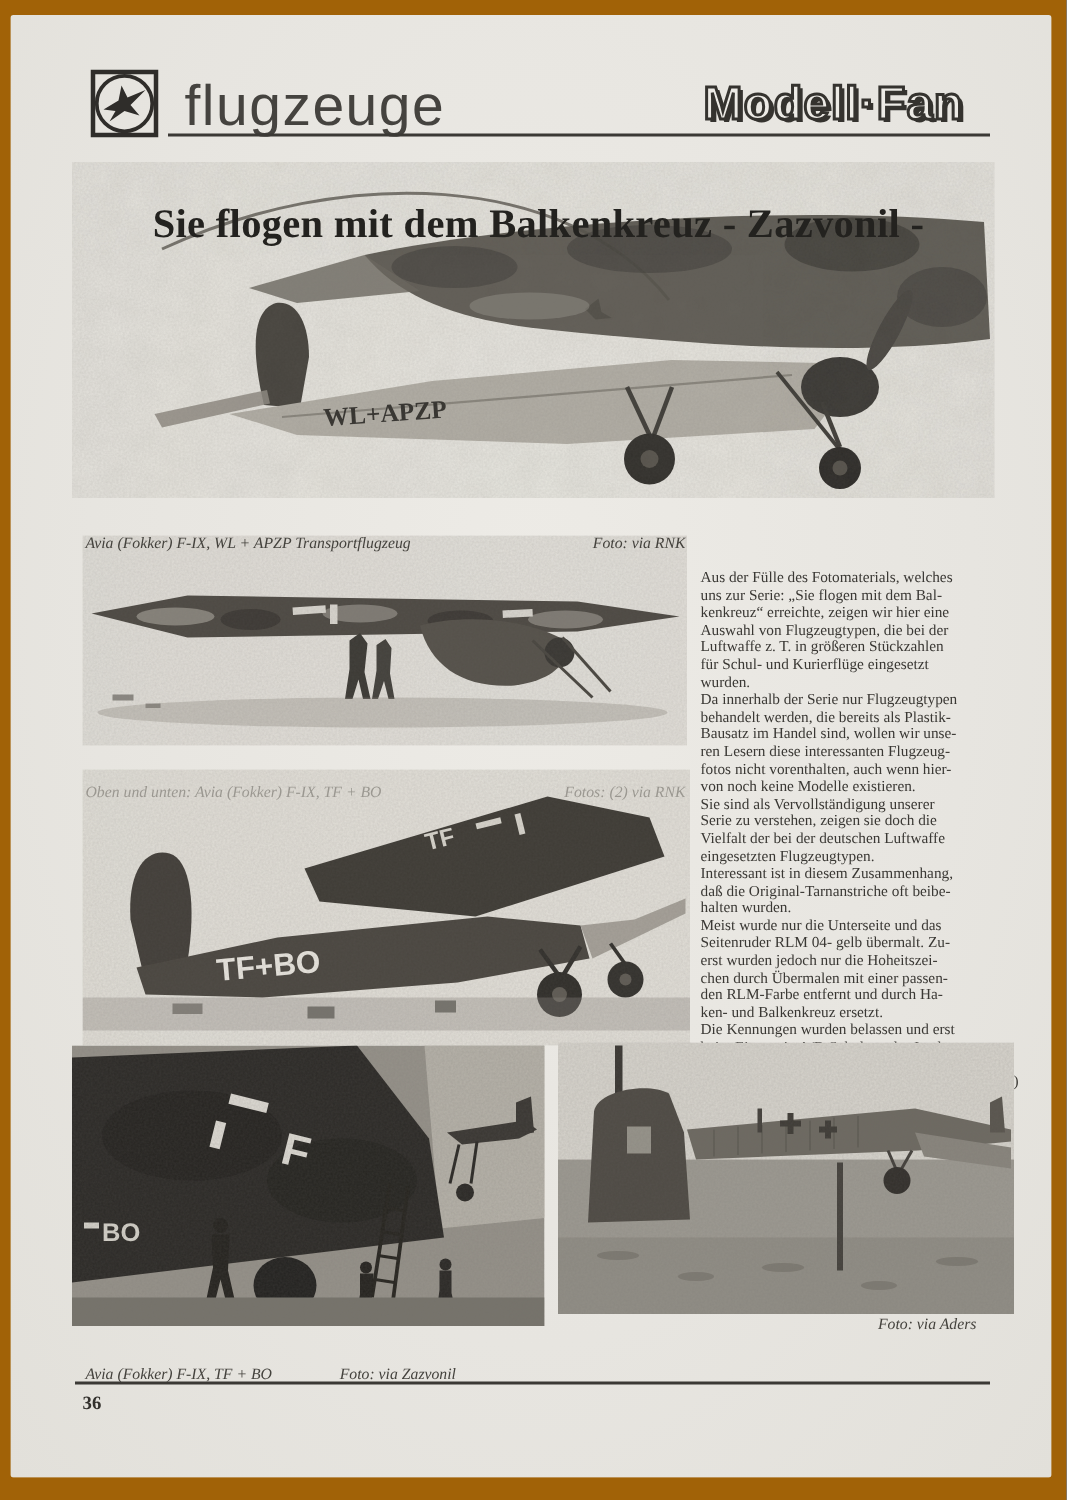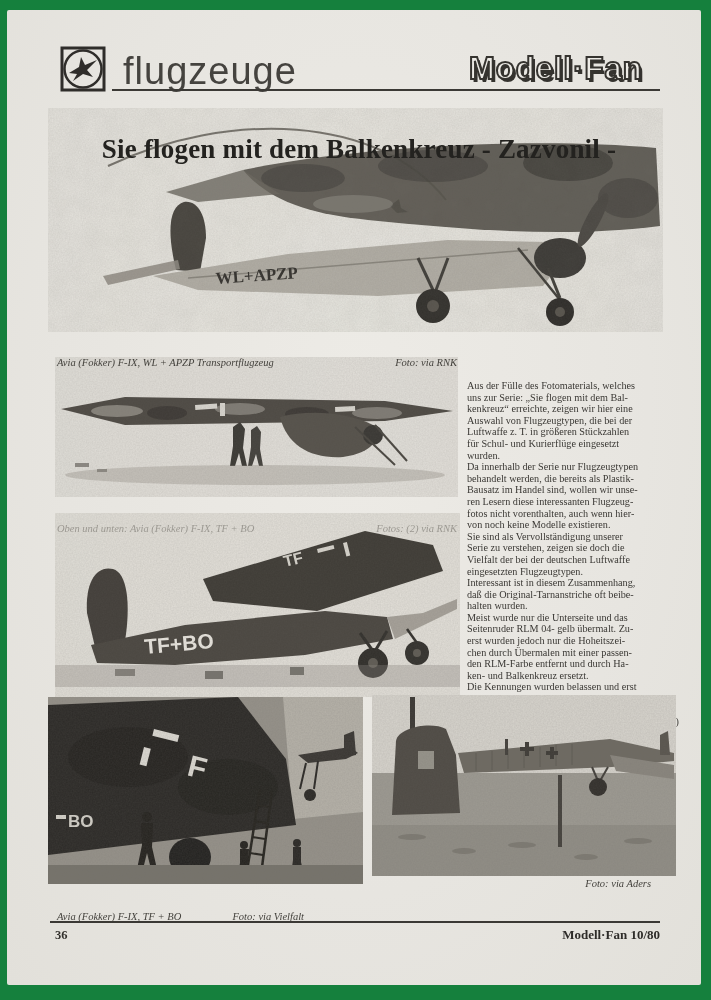--- a/index.html
+++ b/index.html
@@ -1,21 +1,21 @@
 <!DOCTYPE html>
 <html><head>
 <meta charset="utf-8">
 <style>
   html,body{margin:0;padding:0;}
   body{
     width:711px;height:1000px;position:relative;overflow:hidden;
     background:#141414;
     font-family:"Liberation Serif", serif;
   }
-  .frame{position:absolute;left:0;top:0;width:711px;height:1000px;background:#15803d;}
+  .frame{position:absolute;left:0;top:0;width:711px;height:1000px;background:#a16207;}
   .page{
     position:absolute;left:7px;top:10px;width:694px;height:975px;
     background:#e9e7e2;
     background-image:radial-gradient(ellipse at 50% 40%, #edebe6 0%, #e7e5e0 60%, #e2e0da 100%);
     border-radius:2px;
   }
   .abs{position:absolute;}
   
   .section-title{
     font-family:"Liberation Sans", sans-serif;
@@ -288,21 +288,20 @@
         </g>
         <rect width="304" height="181" filter="url(#grain)" opacity="0.45"></rect>
       </svg>
     </div>
 
     <div class="abs caption-block" style="left:366px;top:868px;width:300px;">
       <div class="credit-line">Foto: via Aders</div>
     </div>
     <div class="abs caption" style="left:50px;top:879px;width:247px;">
       <span>Avia (Fokker) F-IX, TF + BO</span>
-      <span>Foto: via Vielfalt</span>
+      <span>Foto: via Zazvonil</span>
     </div>
 
     <div class="abs rule" style="left:43px;top:911px;width:610px;height:1.5px;"></div>
     <div class="abs footer-num" style="left:48px;top:918px;">36</div>
-    <div class="abs footer-mag" style="left:453px;top:917px;width:200px;">Modell·Fan 10/80</div>
 
   </div>
 </div>
 
 </body></html>

